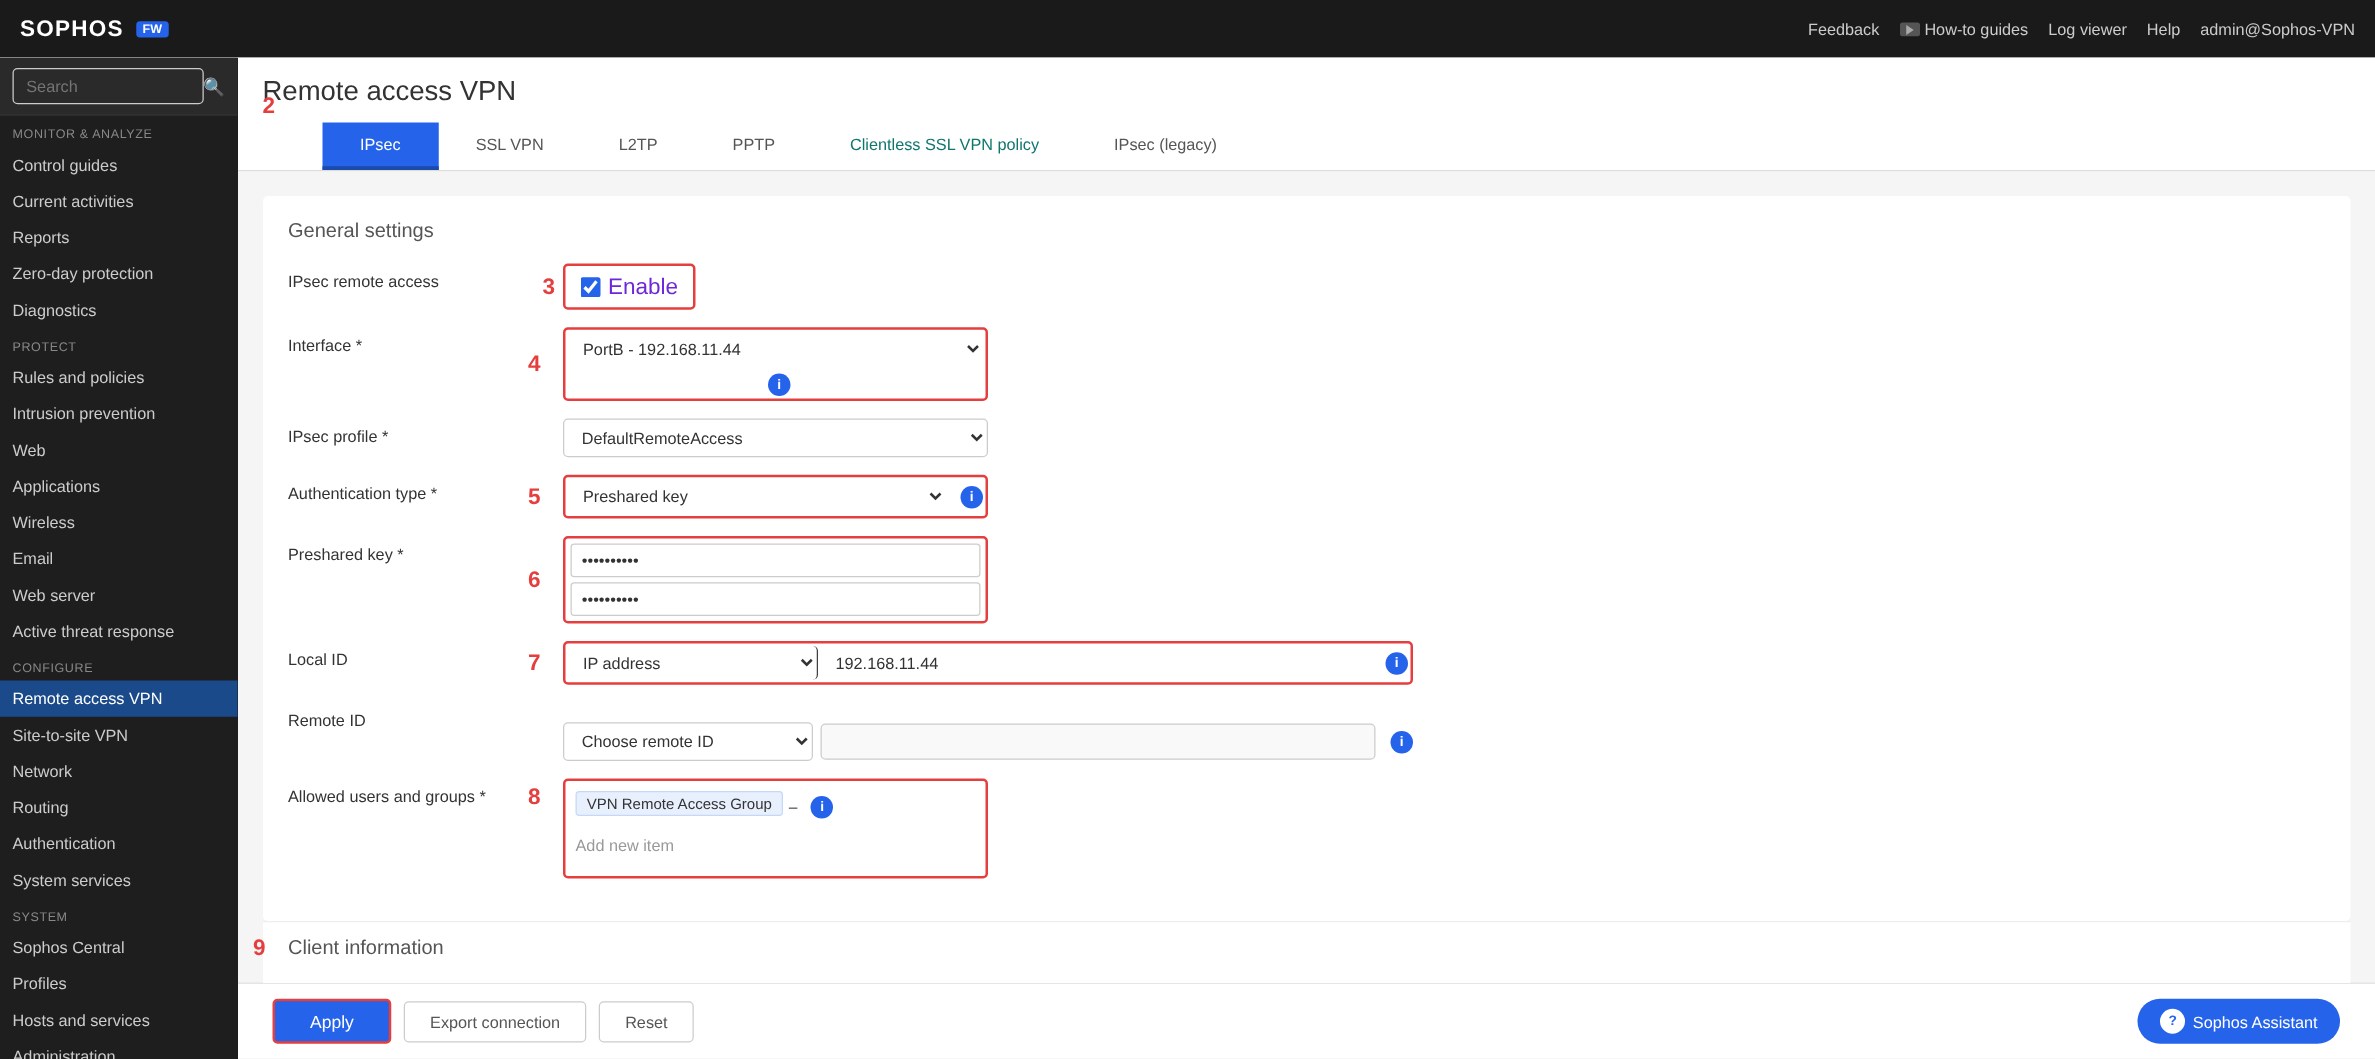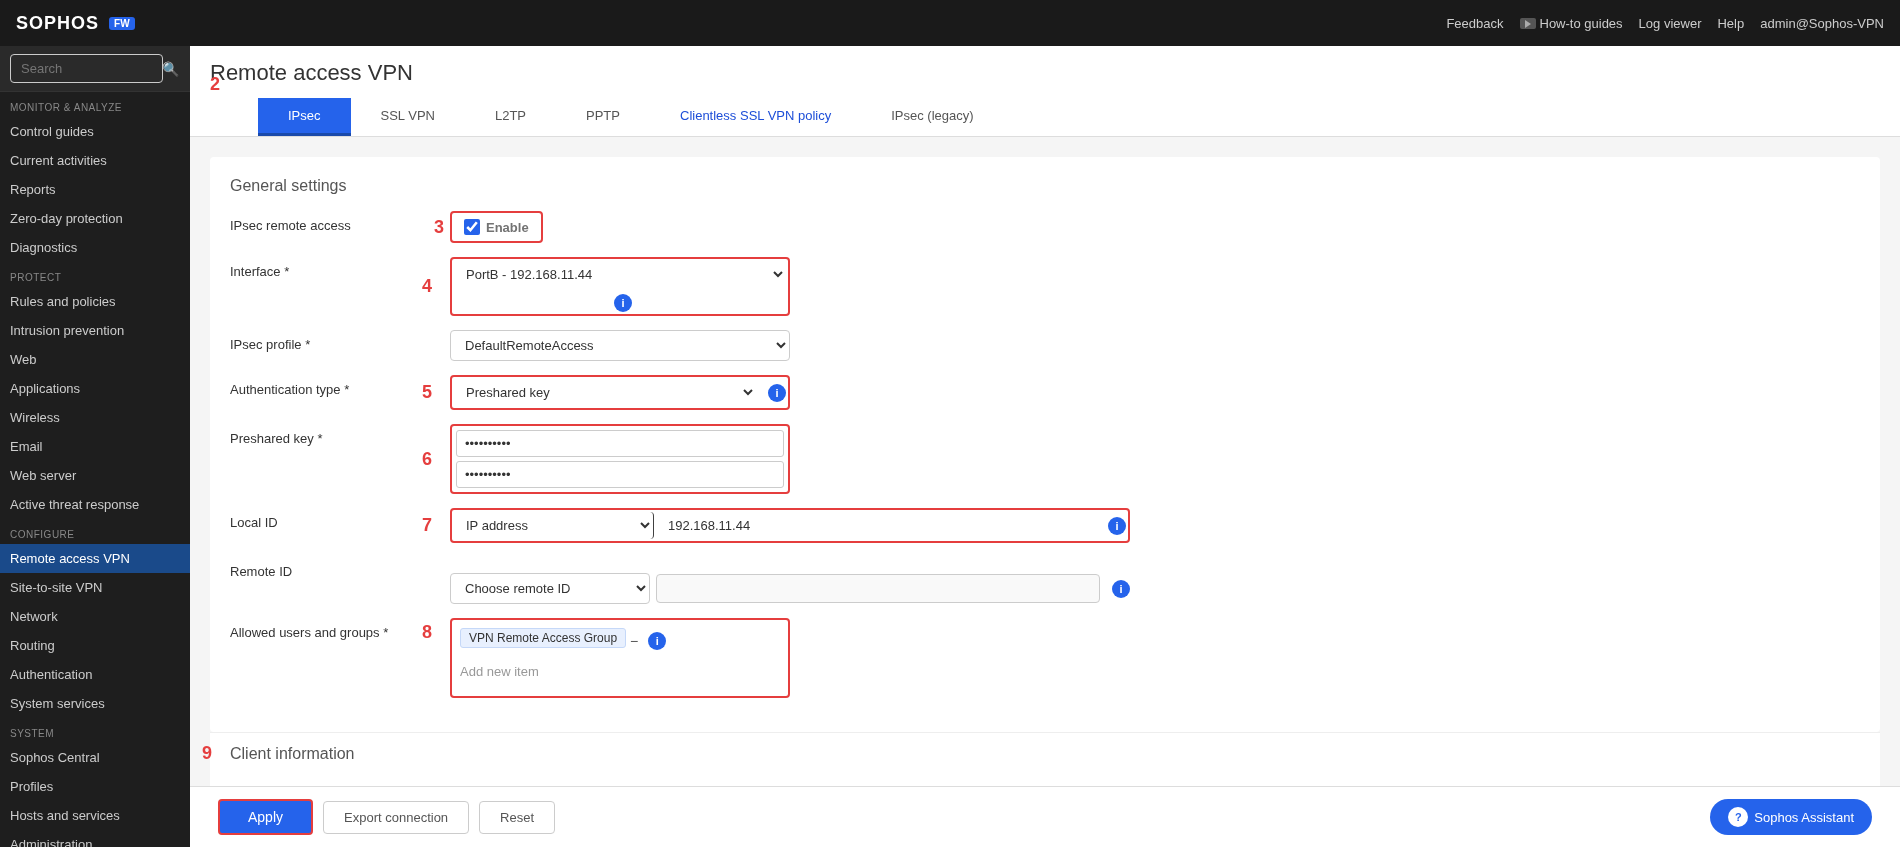--- a/index.html
+++ b/index.html
@@ -31,33 +31,33 @@
 
     
     .main { flex: 1; display: flex; flex-direction: column; overflow: hidden; background: #f5f5f5; }
     .main-header { background: white; padding: 14px 20px 0 20px; border-bottom: 1px solid #ddd; flex-shrink: 0; }
     .main-title { font-size: 22px; font-weight: 300; color: #333; margin-bottom: 12px; }
 
     
     .tabs { display: flex; gap: 0; padding-left: 48px; }
     .tab { padding: 10px 30px; cursor: pointer; font-size: 13px; color: #555; border: none; background: none; border-bottom: 3px solid transparent; white-space: nowrap; }
     .tab.active { color: white; background: #2563eb; border-bottom: 3px solid #1a4aaa; }
-    .tab.link-style { color: #1d4ed8; }
+    .tab.link-style { color: #0f766e; }
 
     
     .content-area { flex: 1; overflow-y: auto; padding: 20px; }
 
     .section-title { font-size: 16px; color: #555; margin-bottom: 16px; font-weight: normal; }
 
     
     .form-row { display: flex; align-items: flex-start; margin-bottom: 14px; }
     .form-label { width: 220px; padding-top: 7px; color: #333; font-size: 13px; flex-shrink: 0; }
     .form-control { flex: 1; max-width: 700px; }
     .checkbox-blue { width: 16px; height: 16px; accent-color: #2563eb; cursor: pointer; }
-    .enable-label { font-size: 13px; color: #737373; font-weight: bold; }
+    .enable-label { font-size: 18px; color: #6d28d9; }
 
     select { width: 100%; padding: 6px 10px; border: 1px solid #ccc; border-radius: 4px; background: white; font-size: 13px; color: #333; cursor: pointer; }
     input[type="password"], input[type="text"] { width: 100%; padding: 6px 10px; border: 1px solid #ccc; border-radius: 4px; font-size: 13px; color: #333; }
 
     .info-icon { display: inline-flex; align-items: center; justify-content: center; width: 18px; height: 18px; background: #2563eb; color: white; border-radius: 50%; font-size: 11px; font-weight: bold; margin-left: 6px; cursor: pointer; flex-shrink: 0; }
 
     .tag-box { border: 2px solid #e53e3e; border-radius: 4px; padding: 8px; background: white; min-height: 80px; }
     .tag-item { display: inline-flex; align-items: center; gap: 4px; background: #e8f0fe; border: 1px solid #c5d8f8; border-radius: 3px; padding: 2px 8px; font-size: 12px; color: #333; margin-bottom: 6px; }
     .tag-remove { color: #555; cursor: pointer; font-size: 14px; }
     .add-item { color: #999; font-size: 13px; cursor: pointer; padding: 4px 0; }

